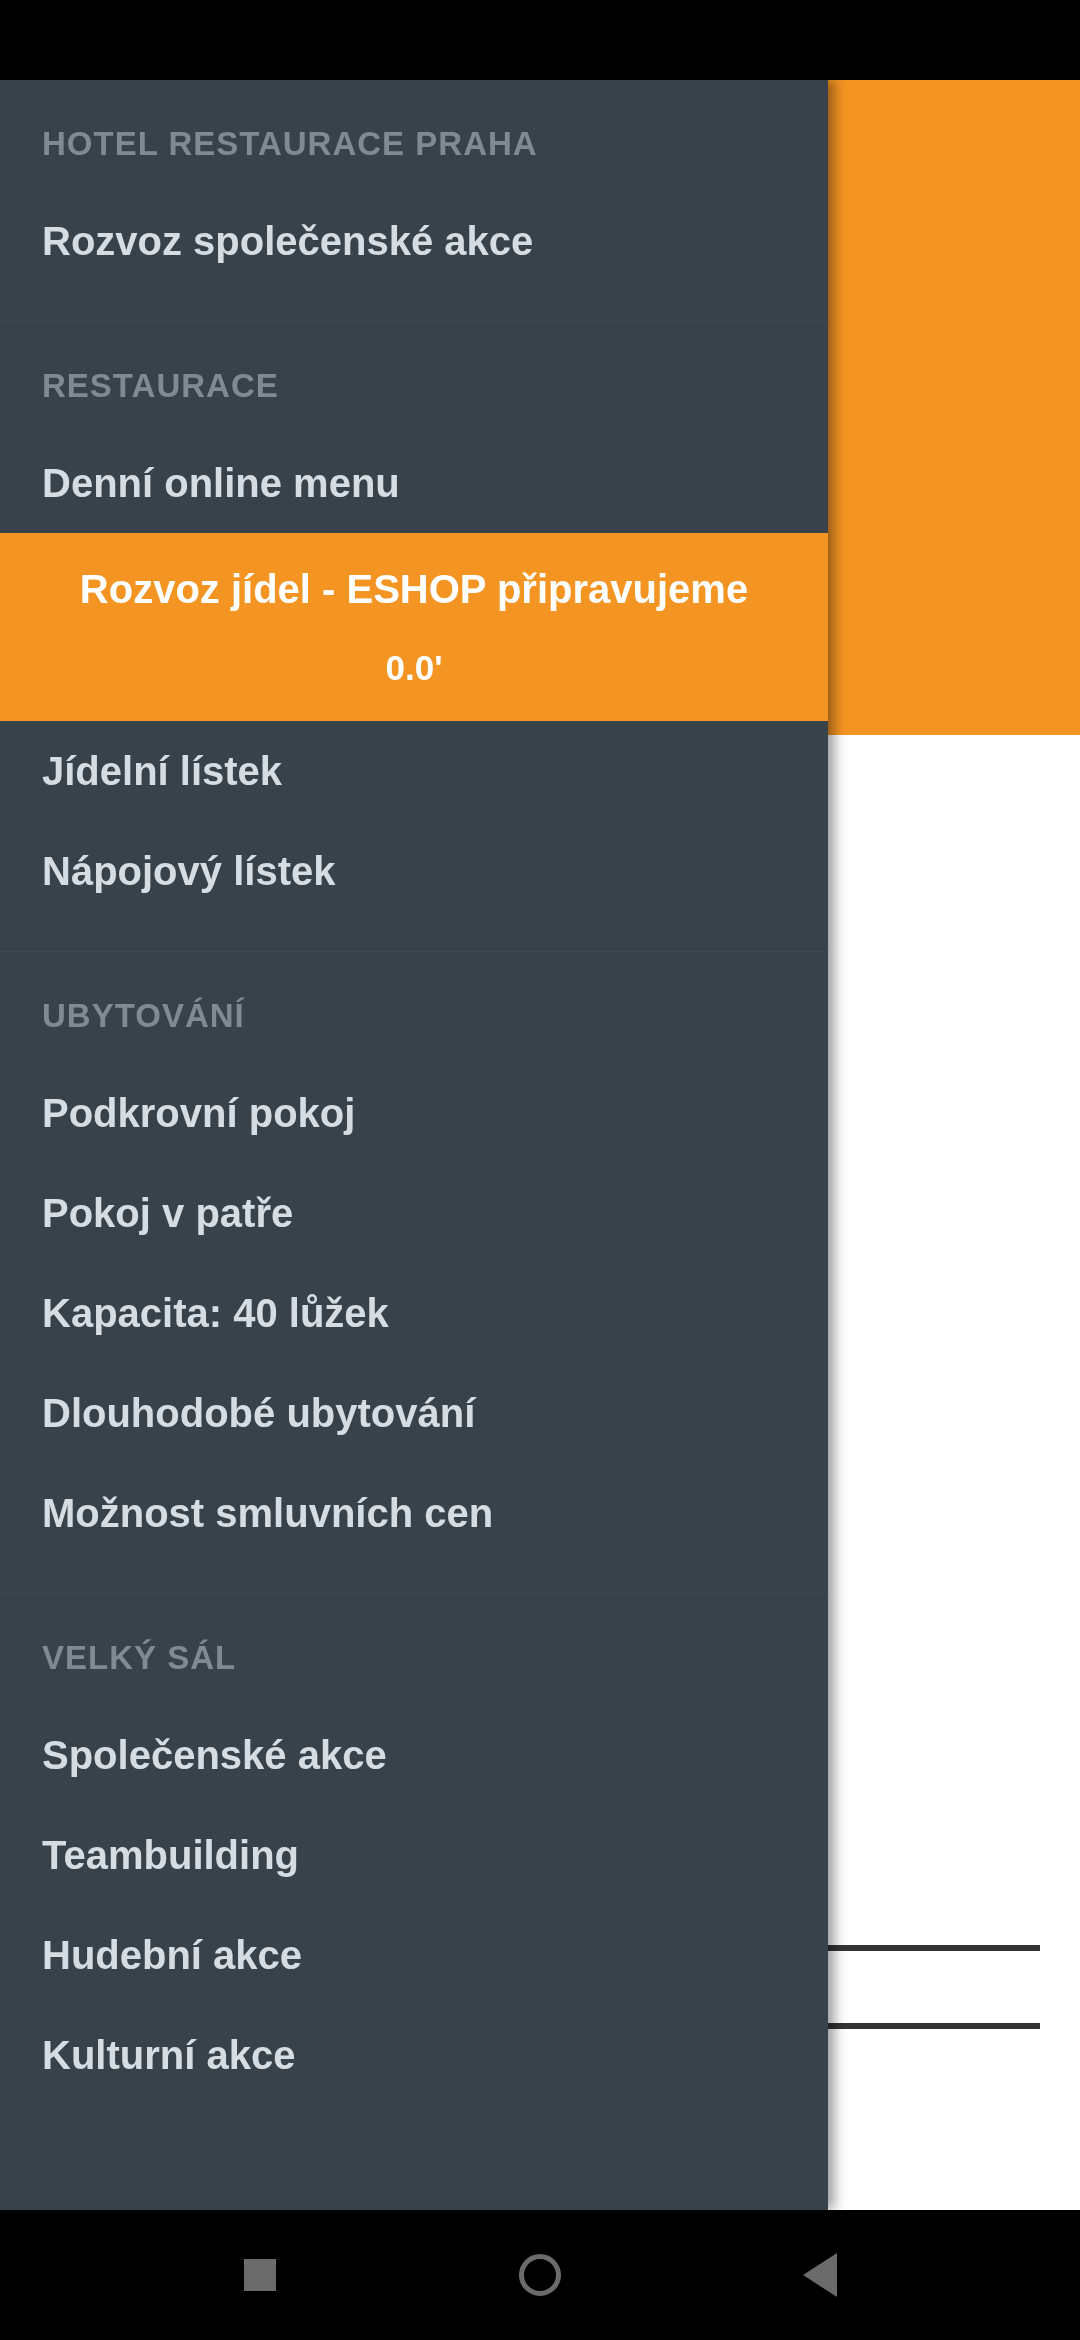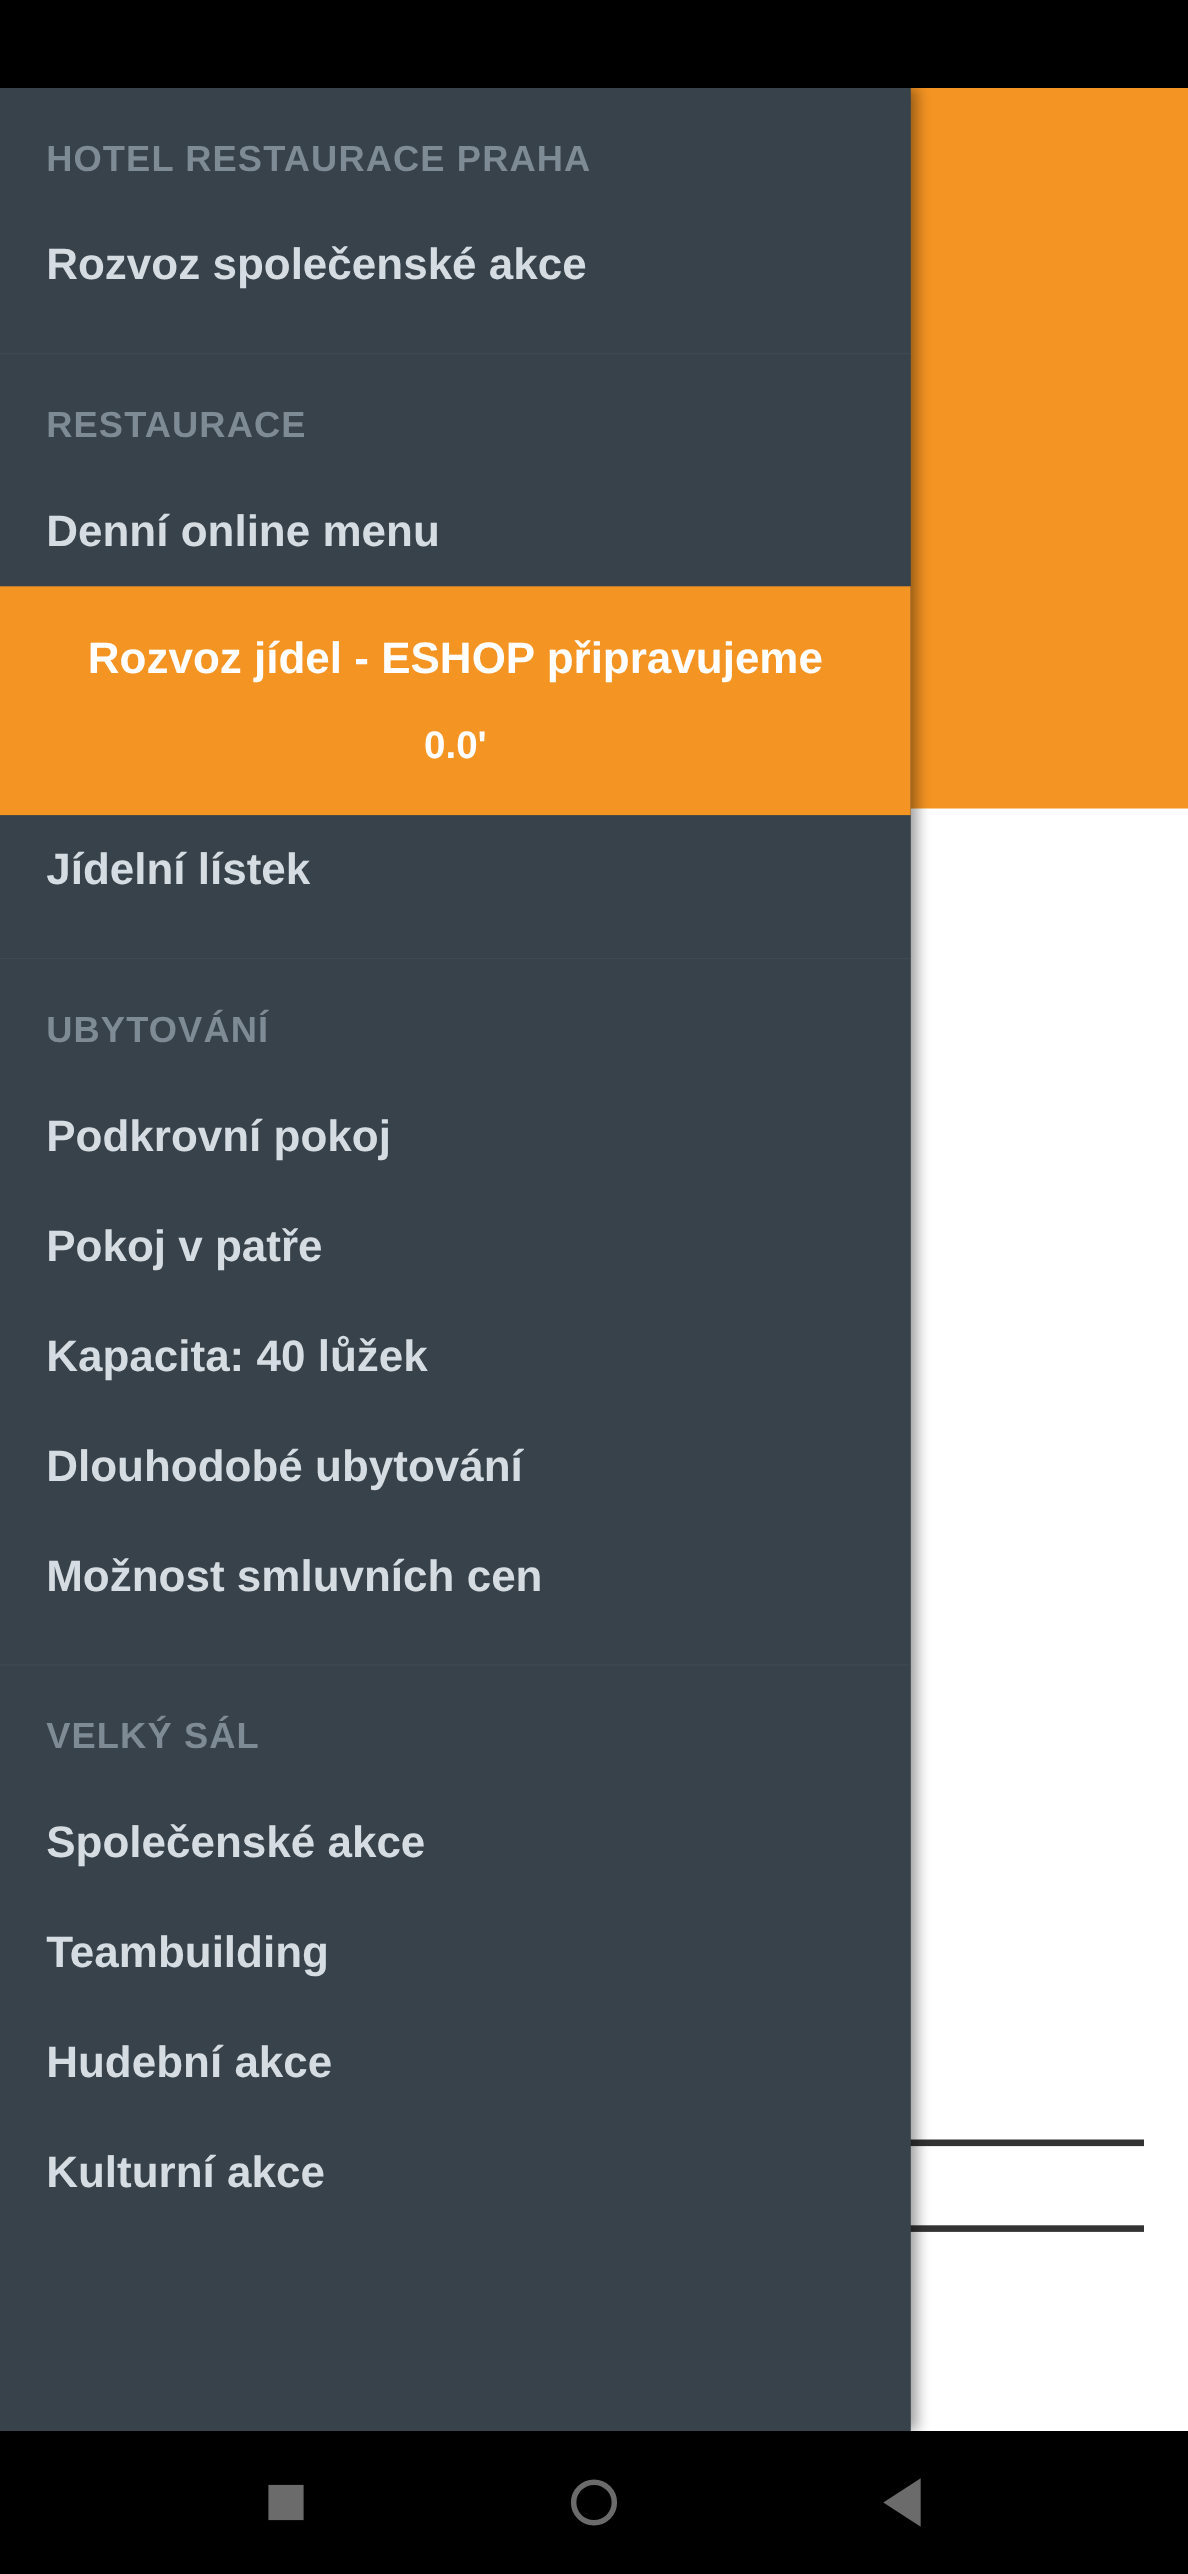--- a/index.html
+++ b/index.html
@@ -12,21 +12,21 @@
   .nav-square { width: 32px; height: 32px; background: #6b6b6b; }
   .nav-circle { width: 42px; height: 42px; border: 5px solid #6b6b6b; border-radius: 50%; }
   .nav-tri { width: 0; height: 0; border-top: 22px solid transparent; border-bottom: 22px solid transparent; border-right: 34px solid #6b6b6b; }
 
   
   .drawer { position: absolute; top: 0; left: 0; width: 828px; height: 100%; background: #37424b; overflow: hidden; box-shadow: 6px 0 12px rgba(0,0,0,0.4); z-index: 10; }
   .section { border-bottom: 1px solid rgba(255,255,255,0.04); padding-bottom: 30px; }
   .section:last-child { border-bottom: none; }
   .section-header { color: #7e8a94; font-size: 33px; font-weight: 700; letter-spacing: 1px; padding: 45px 42px 28px 42px; }
   .menu-item { color: #d6dde2; font-size: 40px; font-weight: 600; padding: 24px 42px; line-height: 1.3; }
-  .menu-item.active { background: #f49423; color: #fff; text-align: center; padding: 40px 42px; }
+  .menu-item.active { background: #f49423; color: #fff; text-align: center; padding: 30px 42px; }
   .menu-item.active .line2 { display: block; margin-top: 30px; font-size: 35px; }
 
   
   .page { position: absolute; top: 0; left: 0; width: 1080px; height: 100%; background: #fff; }
   .page-header { background: #f49423; height: 655px; padding: 20px 40px; color: #fff; text-align: center; }
   .hamburger { width: 110px; margin: 0 auto 40px auto; padding-top: 5px; }
   .hamburger div { height: 18px; background: #f7caa0; margin-bottom: 18px; }
   .hamburger div:first-child { background: #fbe3cb; }
   .page-header .big { font-size: 56px; font-weight: 300; letter-spacing: 6px; line-height: 1.25; margin-top: 40px; }
   .page-header .plus { font-size: 80px; font-weight: 300; margin-top: 20px; }
@@ -85,20 +85,21 @@
       </div>
 
       <div class="section">
         <div class="section-header">RESTAURACE</div>
         <div class="menu-item">Denní online menu</div>
         <div class="menu-item active">
           <span>Rozvoz jídel - ESHOP připravujeme</span>
           <span class="line2">0.0'</span>
         </div>
         <div class="menu-item">Jídelní lístek</div>
+        <div class="menu-item">Nápojový lístek</div>
       </div>
 
       <div class="section">
         <div class="section-header">UBYTOVÁNÍ</div>
         <div class="menu-item">Podkrovní pokoj</div>
         <div class="menu-item">Pokoj v patře</div>
         <div class="menu-item">Kapacita: 40 lůžek</div>
         <div class="menu-item">Dlouhodobé ubytování</div>
         <div class="menu-item">Možnost smluvních cen</div>
       </div>

